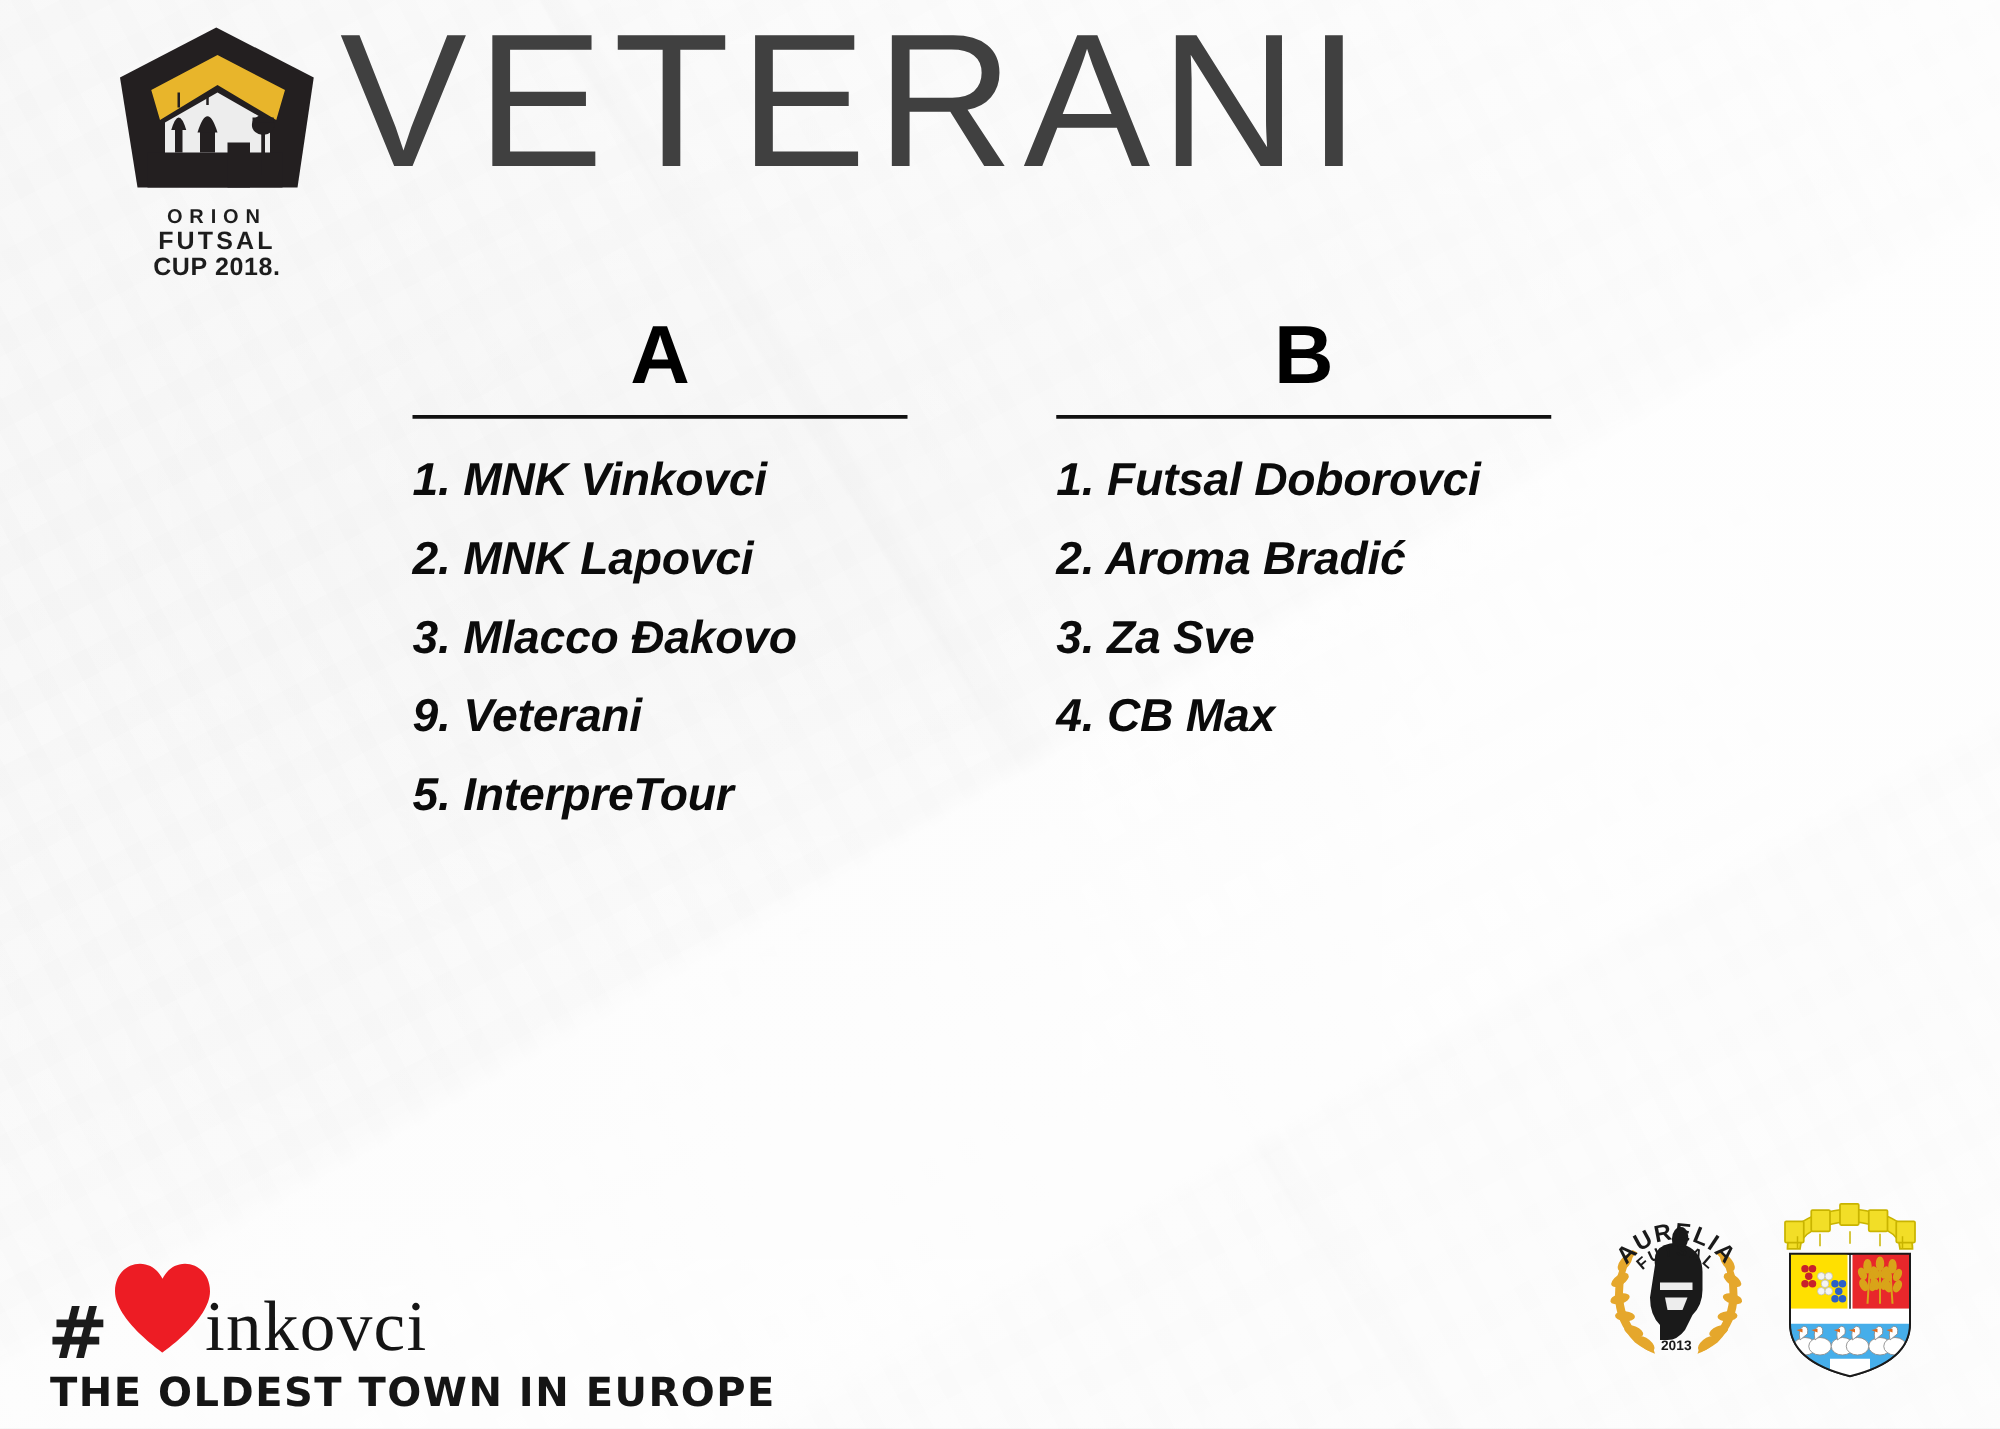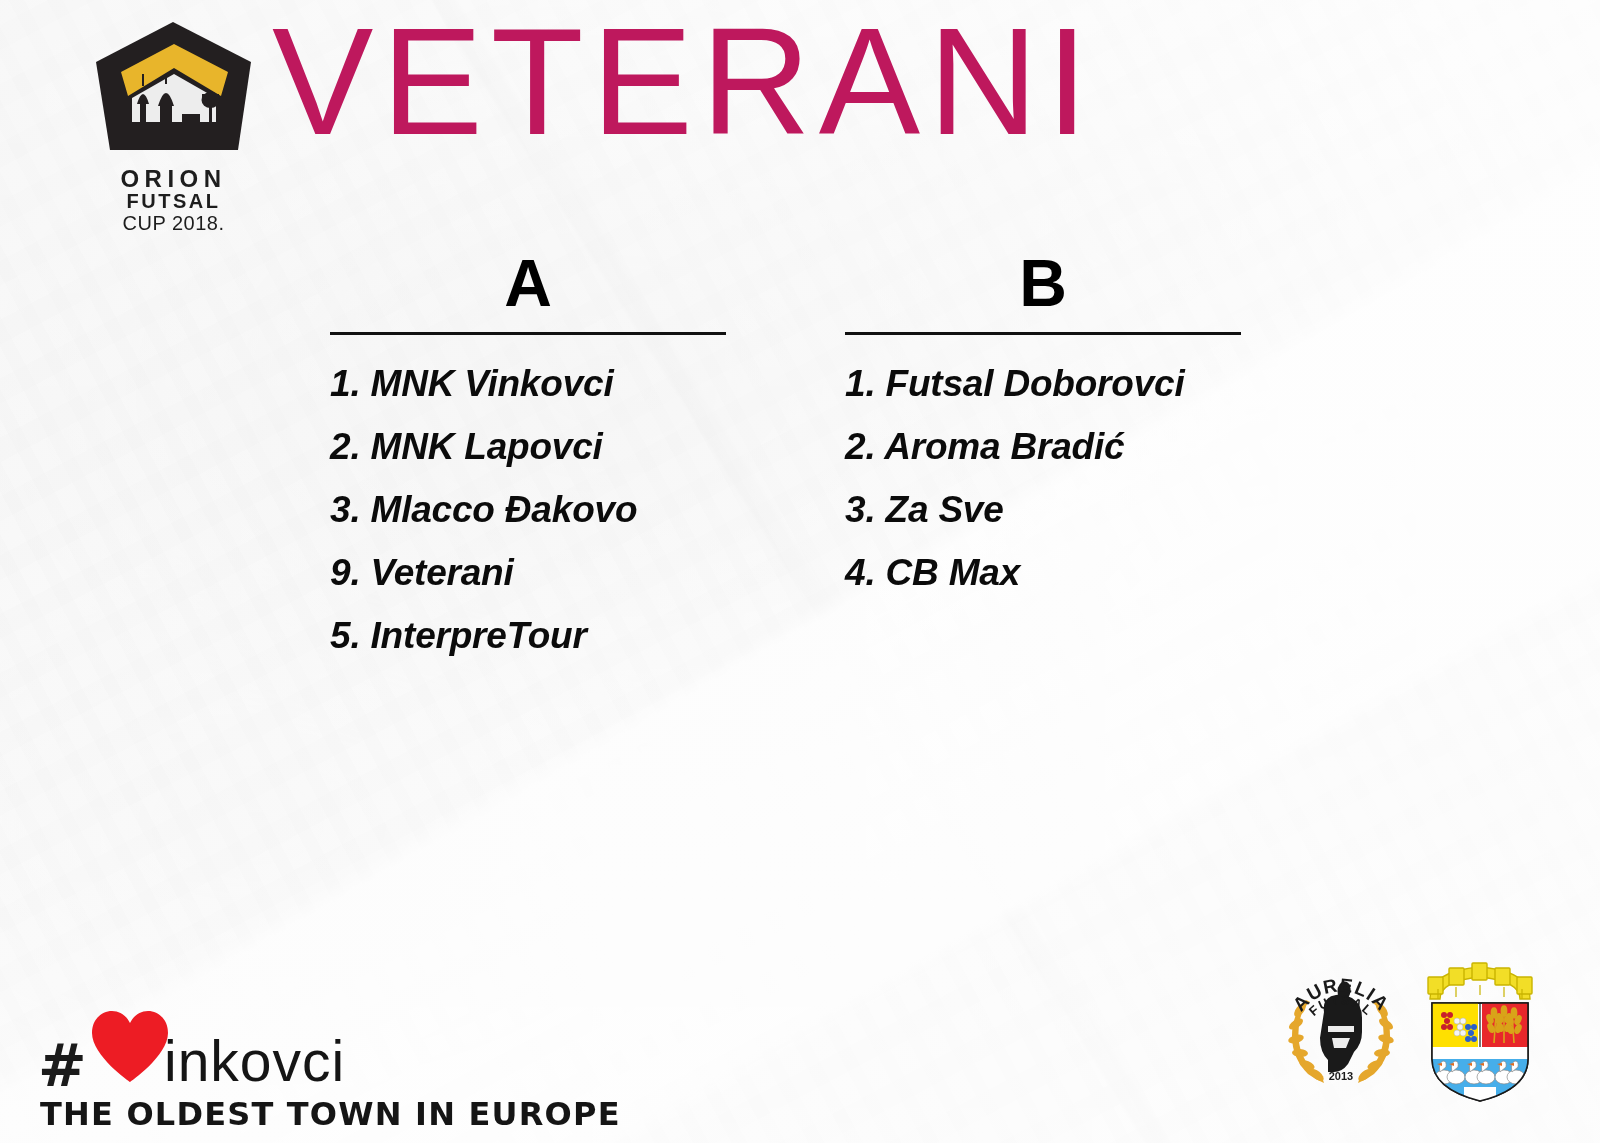--- a/index.html
+++ b/index.html
@@ -58,32 +58,32 @@
   .orion-mark { position: absolute; left: 0; top: 0; width: 170px; height: 150px; }
   .orion-words {
     position: absolute;
     left: 8px;
     top: 148px;
     width: 155px;
     text-align: center;
     color: #1d1d1d;
     line-height: 1.06;
   }
-  .orion-words .l1 { font-size: 24px; font-weight: 700; letter-spacing: 5.5px; }
+  .orion-words .l1 { font-size: 16px; font-weight: 700; letter-spacing: 5.5px; }
   .orion-words .l2 { font-size: 20px; font-weight: 700; letter-spacing: 2.5px; }
-  .orion-words .l3 { font-size: 20px; font-weight: 400; letter-spacing: .5px; }
+  .orion-words .l3 { font-size: 20px; font-weight: 700; letter-spacing: .5px; }
 
   .poster-title {
     position: absolute;
     left: 272px;
     top: 2px;
     font-size: 152px;
     font-weight: 300;
     letter-spacing: 8px;
-    color: #be185d;
+    color: #404040;
     line-height: 1.05;
     white-space: nowrap;
     font-family: "Liberation Sans", sans-serif;
   }
 
   
   .group {
     position: absolute;
     top: 250px;
   }
@@ -153,21 +153,21 @@
   }
   .vk-word {
     position: absolute;
     left: 128px;
     top: 30px;
     font-size: 57px;
     font-weight: 400;
     color: #151515;
     line-height: 1;
     letter-spacing: 1px;
-    font-family: Liberation Sans, sans-serif;
+    font-family: Liberation Serif, serif;
   }
   .vk-tag {
     position: absolute;
     left: 4px;
     top: 92px;
     font-size: 32px;
     font-weight: 700;
     color: #151515;
     letter-spacing: 1.2px;
     font-family: "DejaVu Sans", sans-serif;

